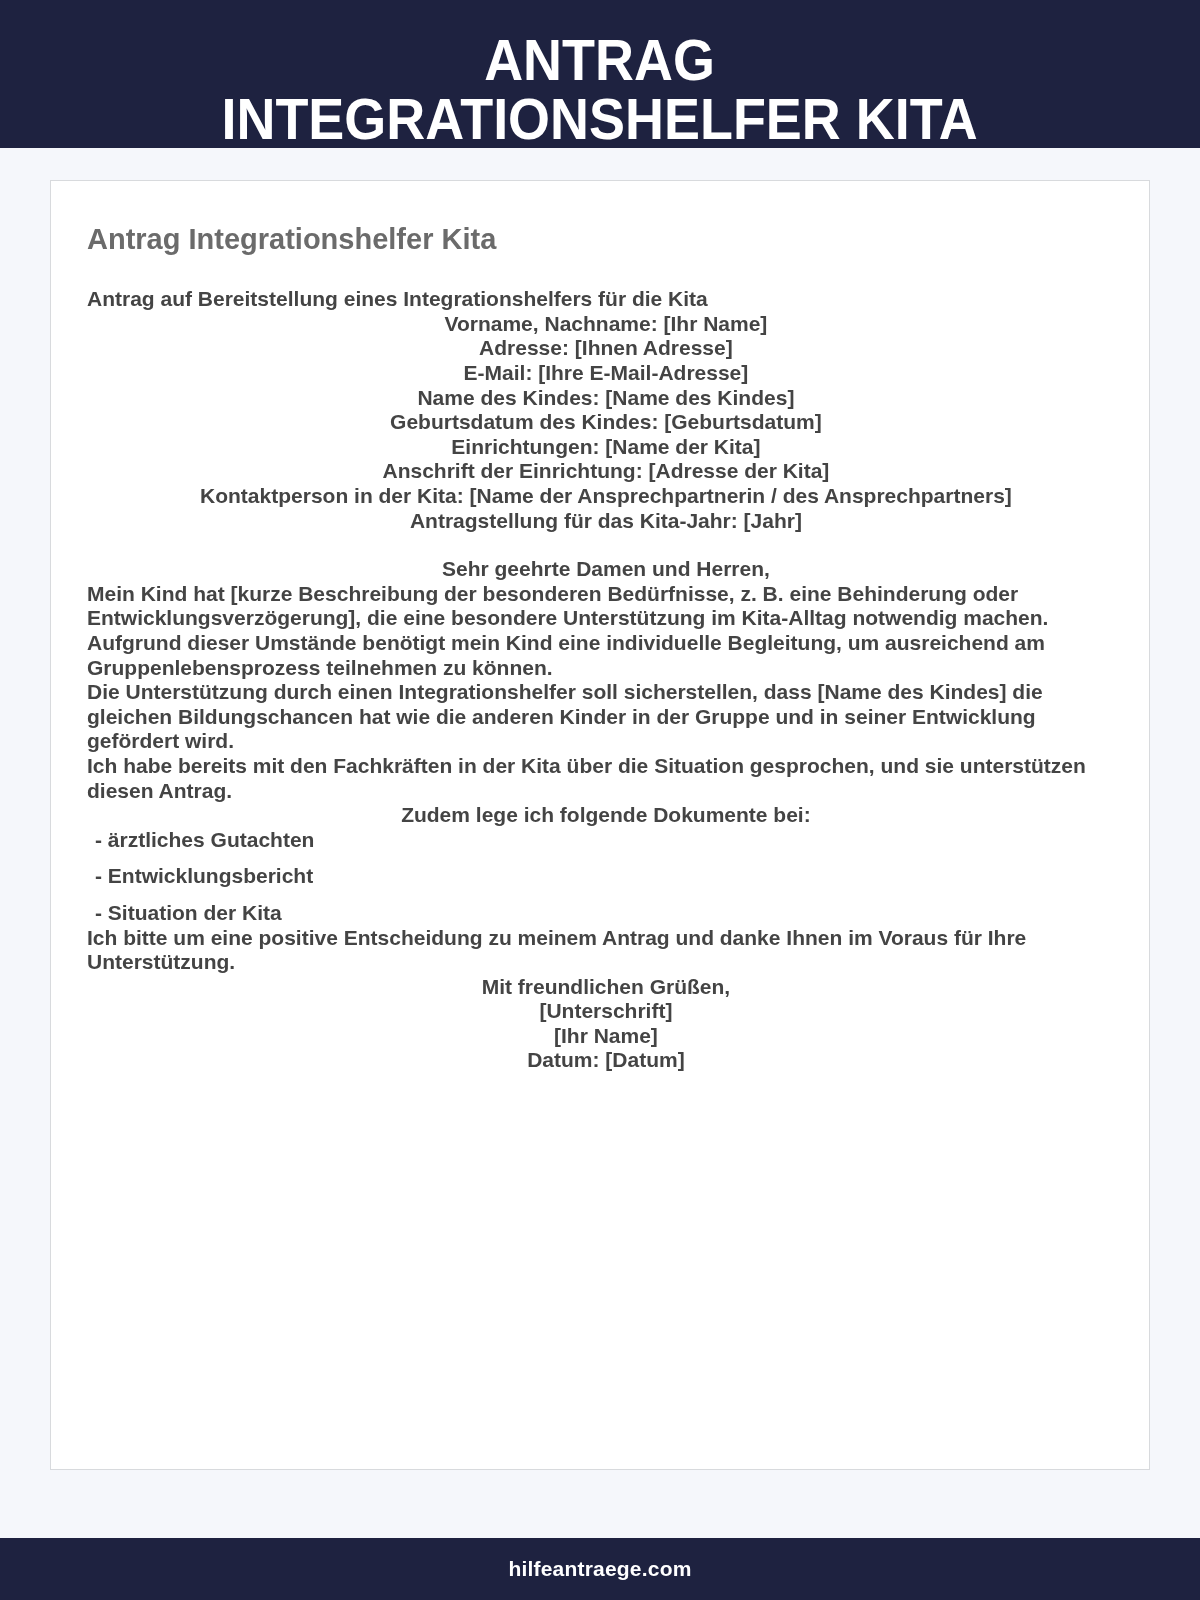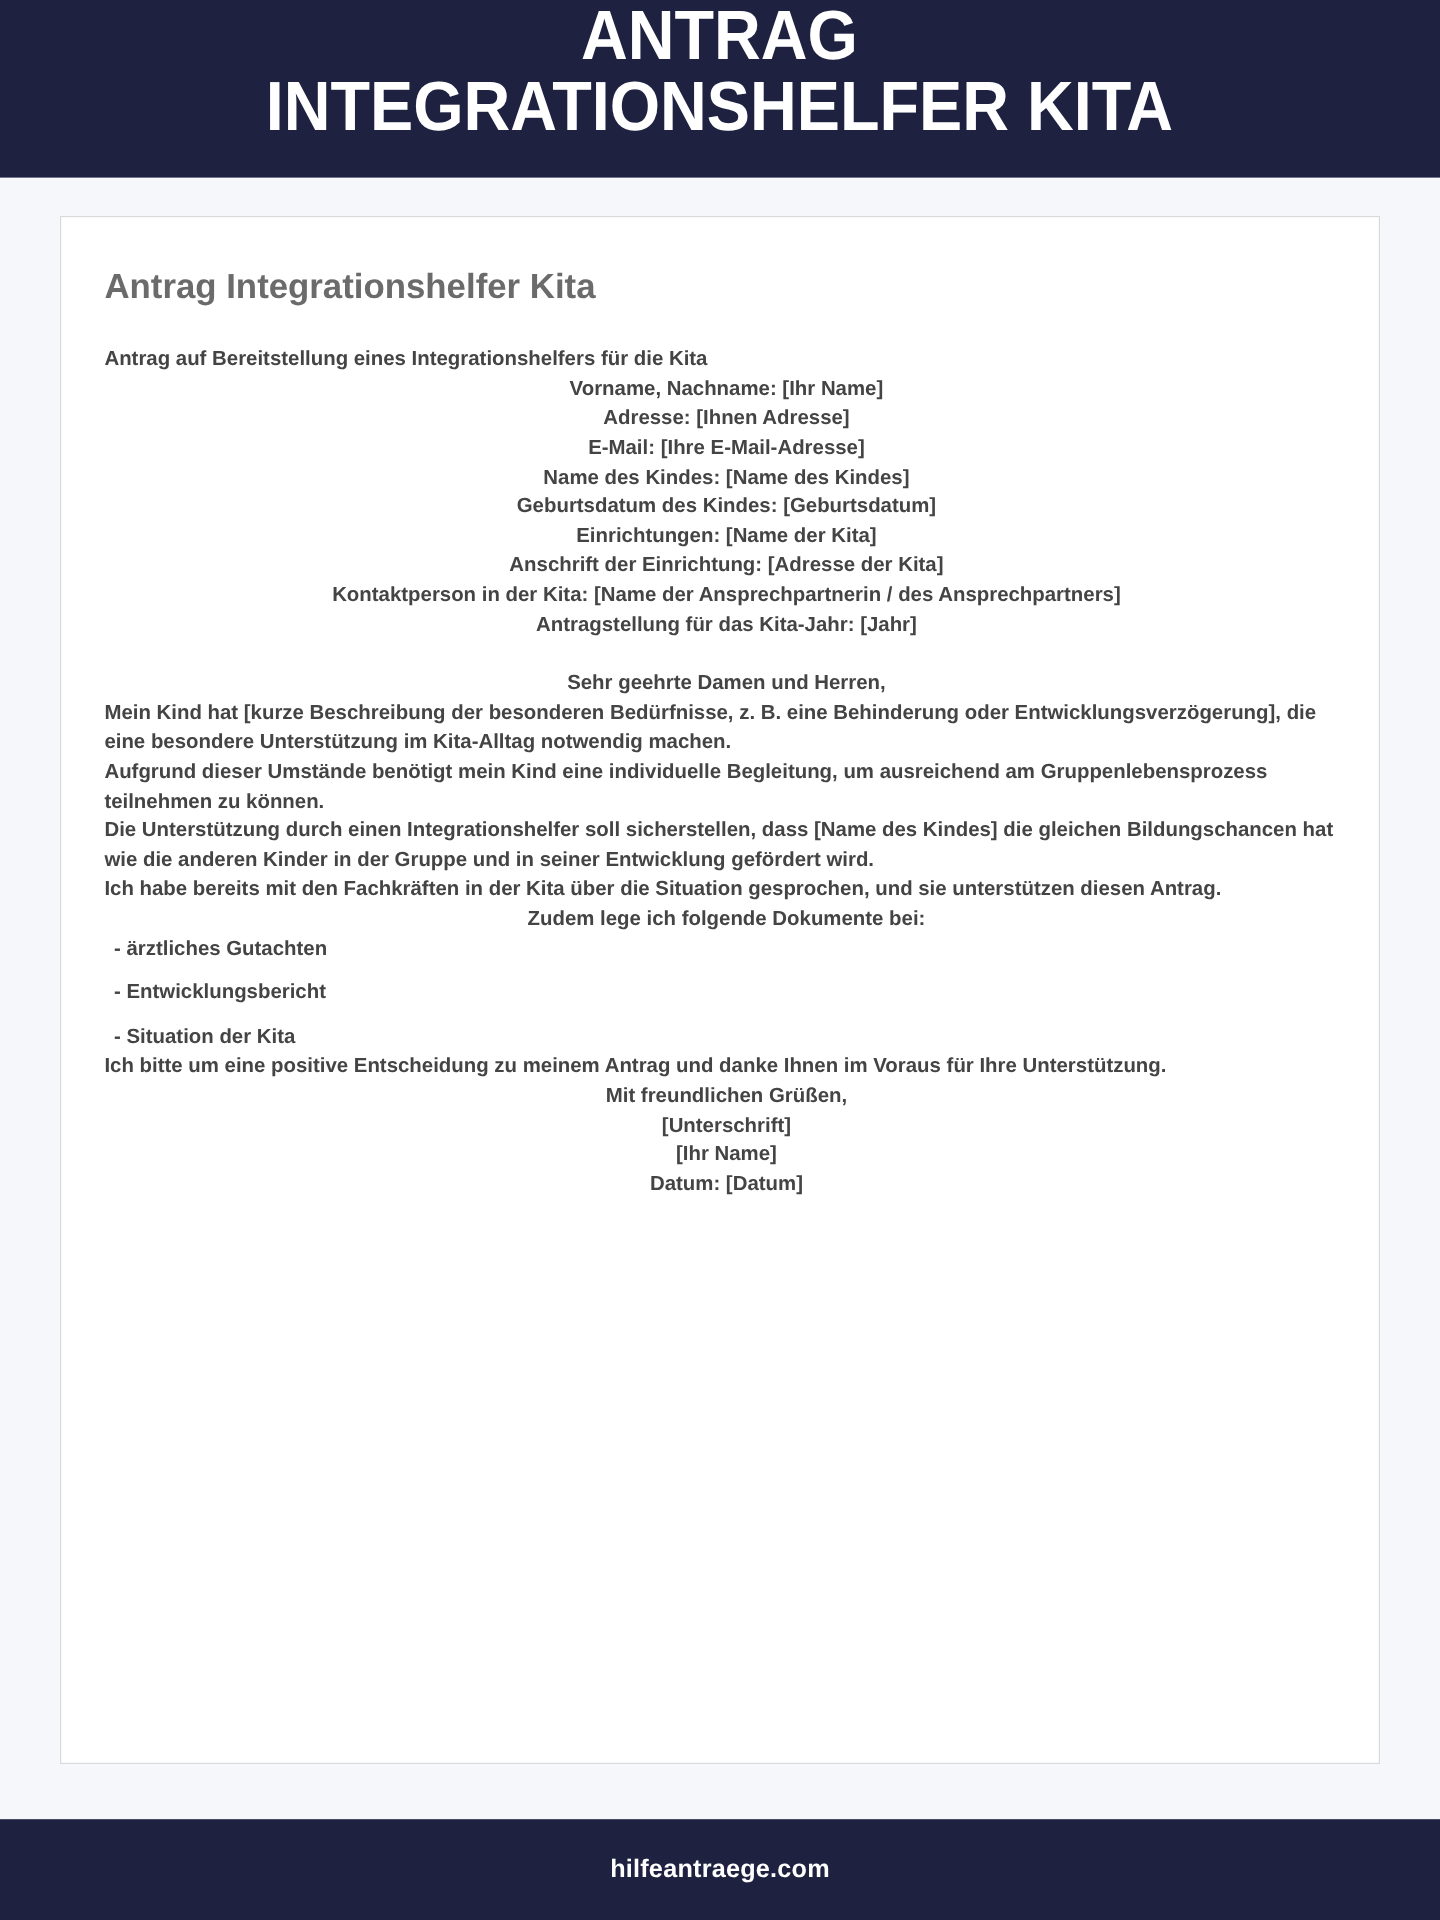--- a/index.html
+++ b/index.html
@@ -23,21 +23,21 @@
     flex-direction: column;
     background: #f5f7fb;
   }
 
   
   .banner {
     background: #1e2240;
     height: 148px;
     width: 100%;
     display: flex;
-    align-items: flex-start;
+    align-items: flex-end;
     justify-content: center;
     padding: 0 40px;
     flex: 0 0 auto;
   }
   .banner-title {
     color: #ffffff;
     font-family: "Liberation Sans", sans-serif;
     font-weight: 700;
     font-size: 58px;
     line-height: 1.02;
@@ -67,42 +67,42 @@
     color: #6b6b6b;
     font-size: 29px;
     font-weight: 700;
     line-height: 1.25;
     margin: 0 0 30px 0;
     padding: 0;
   }
 
   .doc-body {
     color: #444444;
-    font-size: 17px;
+    font-size: 21px;
     font-weight: 700;
     line-height: 24.6px;
   }
   .line {
     margin: 0;
     padding: 0;
     white-space: pre-wrap;
   }
   .line.indent { padding-left: 6px; text-align: center; }
   .spacer { height: 24px; }
   .bullet {
     margin: 0;
     padding-left: 8px;
     white-space: pre-wrap;
   }
   .bullet-gap { height: 12px; }
 
   
   .footer {
     background: #1e2240;
-    height: 84px;
+    height: 62px;
     width: 100%;
     display: flex;
     align-items: center;
     justify-content: center;
     flex: 0 0 auto;
   }
   .footer-text {
     color: #ffffff;
     font-size: 21px;
     font-weight: 700;

